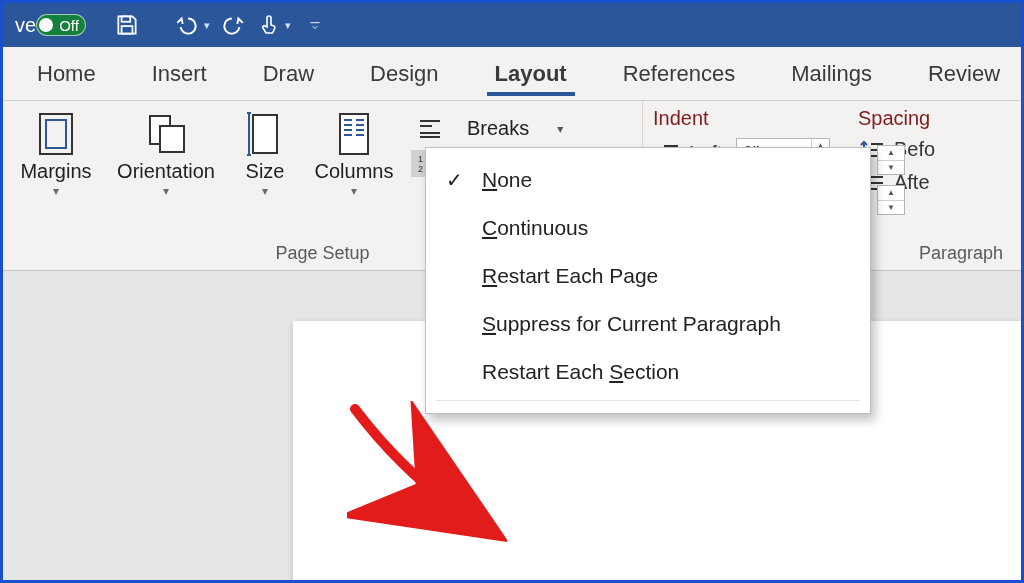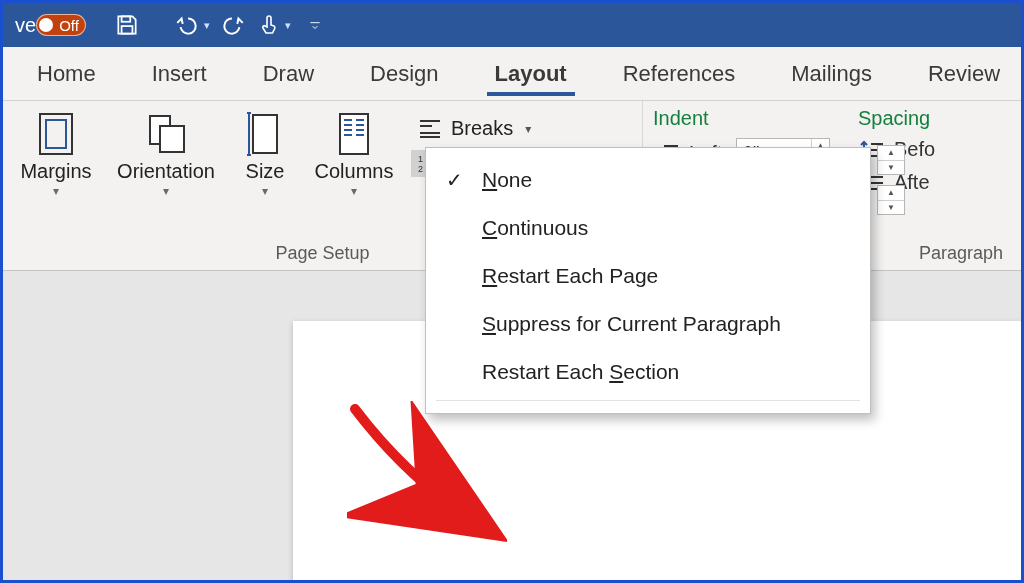--- a/index.html
+++ b/index.html
@@ -23,21 +23,21 @@
     height: 44px;
     background: #2b579a;
     display: flex;
     align-items: center;
     padding: 0 12px;
     color: #fff;
   }
   .autosave-pill {
     display: flex;
     align-items: center;
-    background: #c2410c;
+    background: #15803d;
     border: 1px solid rgba(255,255,255,0.6);
     border-radius: 14px;
     height: 22px;
     padding: 0 6px 0 2px;
     margin-left: -6px;
     font-size: 15px;
   }
   .autosave-pill .knob {
     width: 14px; height: 14px; border-radius: 50%;
     background: #fff; margin-right: 6px;
@@ -135,21 +135,21 @@
   .pagesetup-right {
     display: flex;
     flex-direction: column;
     gap: 8px;
     padding: 6px 4px;
     min-width: 200px;
   }
   .smallrow {
     display: flex;
     align-items: center;
-    gap: 8px;
+    gap: 24px;
     padding: 2px 6px;
     font-size: 20px;
     color: #222;
   }
   .smallrow.highlight {
     background: #d1d1d1;
   }
   .smallrow .ic { width: 26px; height: 22px; display:flex; align-items:center; justify-content:center; }
   .smallrow .chev { color: #555; font-size: 12px; margin-left: 4px; }
 
@@ -159,21 +159,21 @@
     gap: 28px;
     position: relative;
   }
   .para-col {
     display: flex;
     flex-direction: column;
     gap: 10px;
   }
   .para-col .header {
     font-size: 20px;
-    color: #15803d;
+    color: #7f1d1d;
     margin-bottom: -2px;
   }
   .fieldrow {
     display: flex;
     align-items: center;
     gap: 8px;
     font-size: 20px;
     color: #333;
   }
   .fieldrow .ic { width: 28px; height: 22px; display:flex; align-items:center; justify-content:center; }

